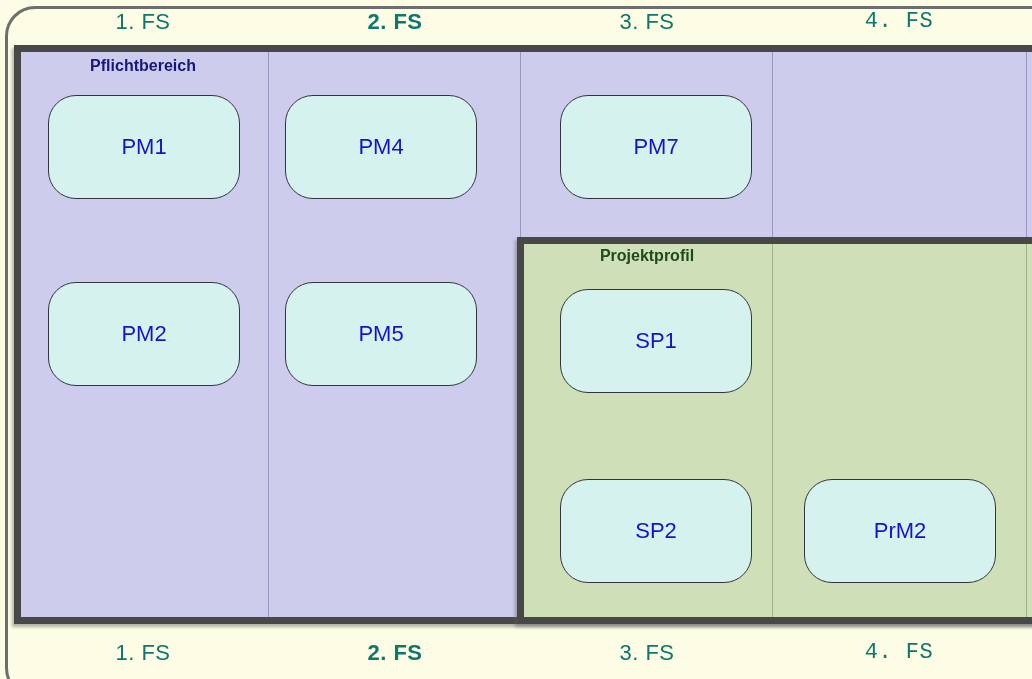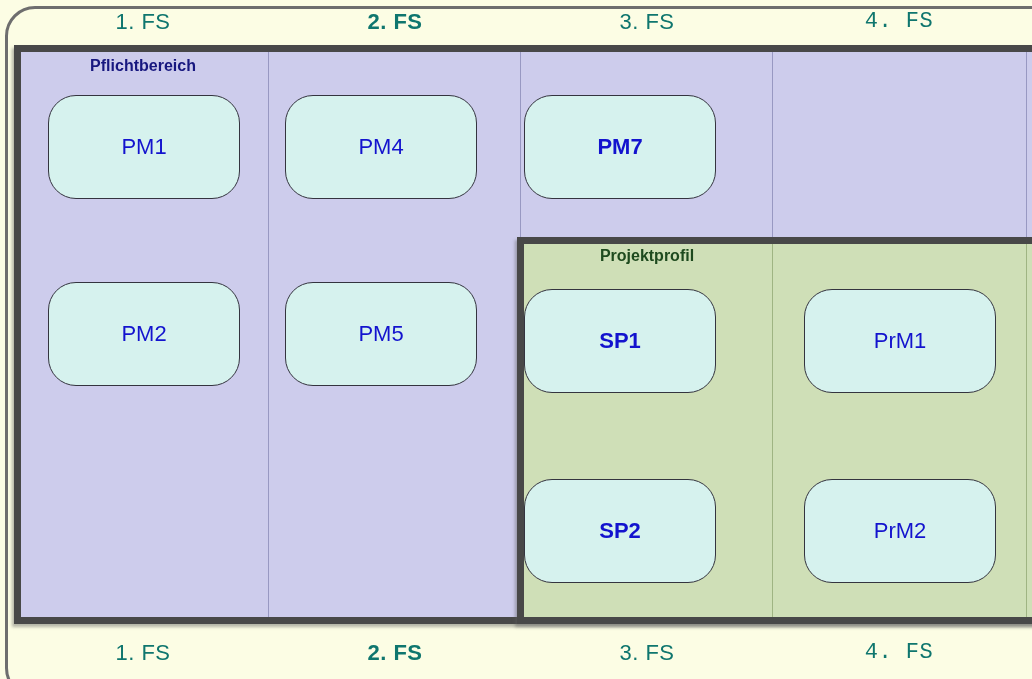--- a/index.html
+++ b/index.html
@@ -86,21 +86,21 @@
     display: flex;
     align-items: center;
     justify-content: center;
     font-size: 22px;
     color: #1313CE;
     z-index: 3;
   }
   .module.in-green { z-index: 6; margin-top: 7px; }
   .mx-1 { left: 48px; }
   .mx-2 { left: 285px; }
-  .mx-3 { left: 524px; font-weight: bold; }
+  .mx-3 { left: 560px; }
   .mx-4 { left: 804px; }
   .my-1 { top: 95px; }
   .my-2 { top: 282px; }
   .my-3 { top: 472px; }
 </style>
 </head>
 <body>
 
 <div class="stage">
 
@@ -124,21 +124,20 @@
   <div class="module mx-2 my-2">PM5</div>
   <div class="module mx-3 my-1">PM7</div>
 
   <div class="region region-projekt"></div>
   <div class="divider divider-green dv-3"></div>
   <div class="divider divider-green dv-4"></div>
   <div class="region-label label-projekt">Projektprofil</div>
 
   <div class="module in-green mx-3 my-2">SP1</div>
   <div class="module in-green mx-3 my-3">SP2</div>
-  <div class="module in-green mx-4 my-2">PrM1</div>
   <div class="module in-green mx-4 my-3">PrM2</div>
 
   <div class="sem-label sem-bottom col-1">1. FS</div>
   <div class="sem-label sem-bottom col-2">2. FS</div>
   <div class="sem-label sem-bottom col-3">3. FS</div>
   <div class="sem-label sem-bottom col-4">4. FS</div>
 
 </div>
 
 </body></html>

